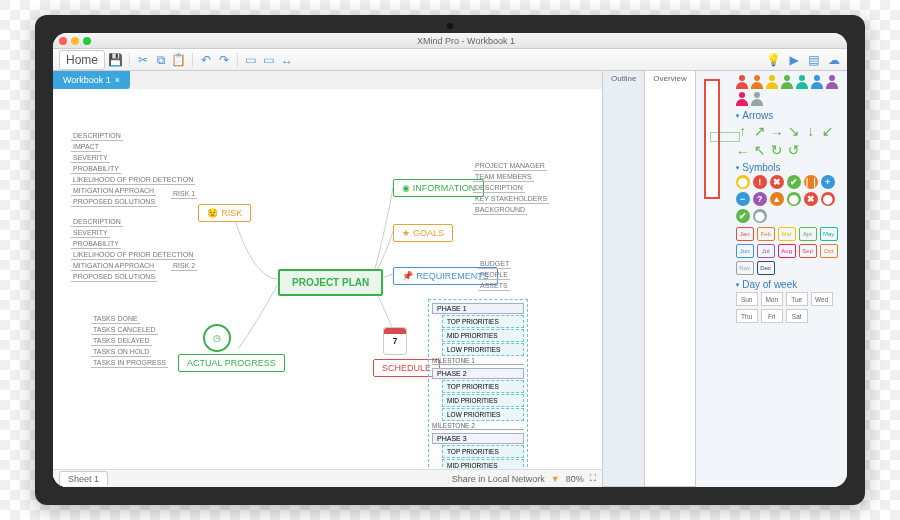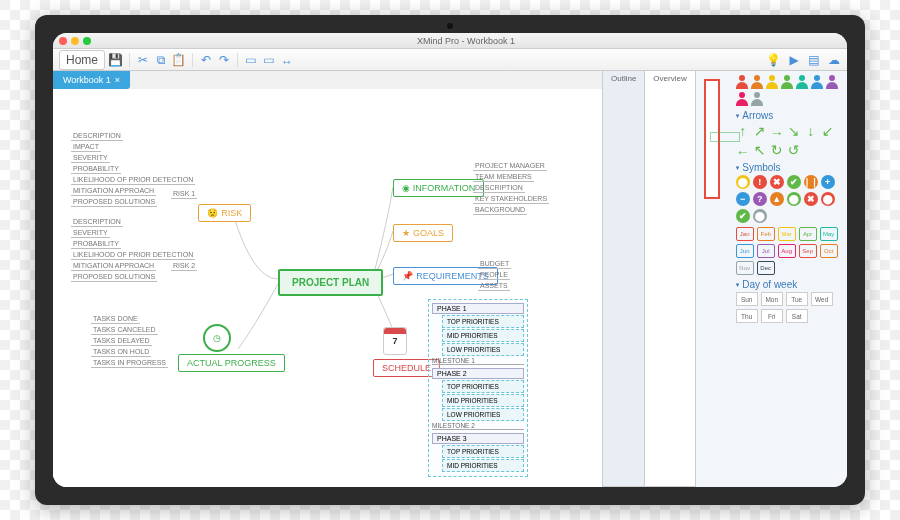--- a/index.html
+++ b/index.html
@@ -197,20 +197,29 @@
             <div class="leaf" style="left: 18px; top: 183px;">PROPOSED SOLUTIONS</div>
             <div class="leaf" style="left: 425px; top: 170px;">BUDGET</div>
             <div class="leaf" style="left: 425px; top: 181px;">PEOPLE</div>
             <div class="leaf" style="left: 425px; top: 192px;">ASSETS</div>
             <div class="leaf" style="left: 38px; top: 225px;">TASKS DONE</div>
             <div class="leaf" style="left: 38px; top: 236px;">TASKS CANCELED</div>
             <div class="leaf" style="left: 38px; top: 247px;">TASKS DELAYED</div>
             <div class="leaf" style="left: 38px; top: 258px;">TASKS ON HOLD</div>
             <div class="leaf" style="left: 38px; top: 269px;">TASKS IN PROGRESS</div>
           </div>
+  <div class="sheet-bar">
+    <div class="sheet-tab">Sheet 1</div>
+    <div class="share">
+      <span>Share in Local Network</span>
+      <span style="color:#e8a23a">▼</span>
+      <span>80%</span>
+      <span>⛶</span>
+    </div>
+  </div>
 </div>
 
 <div class="side">
   <div class="side-tabs">
     <div class="side-tab">Outline</div>
     <div class="side-tab active">Overview</div>
   </div>
   <div class="overview-box">
     <div class="mini">
               <div class="mc"></div>

